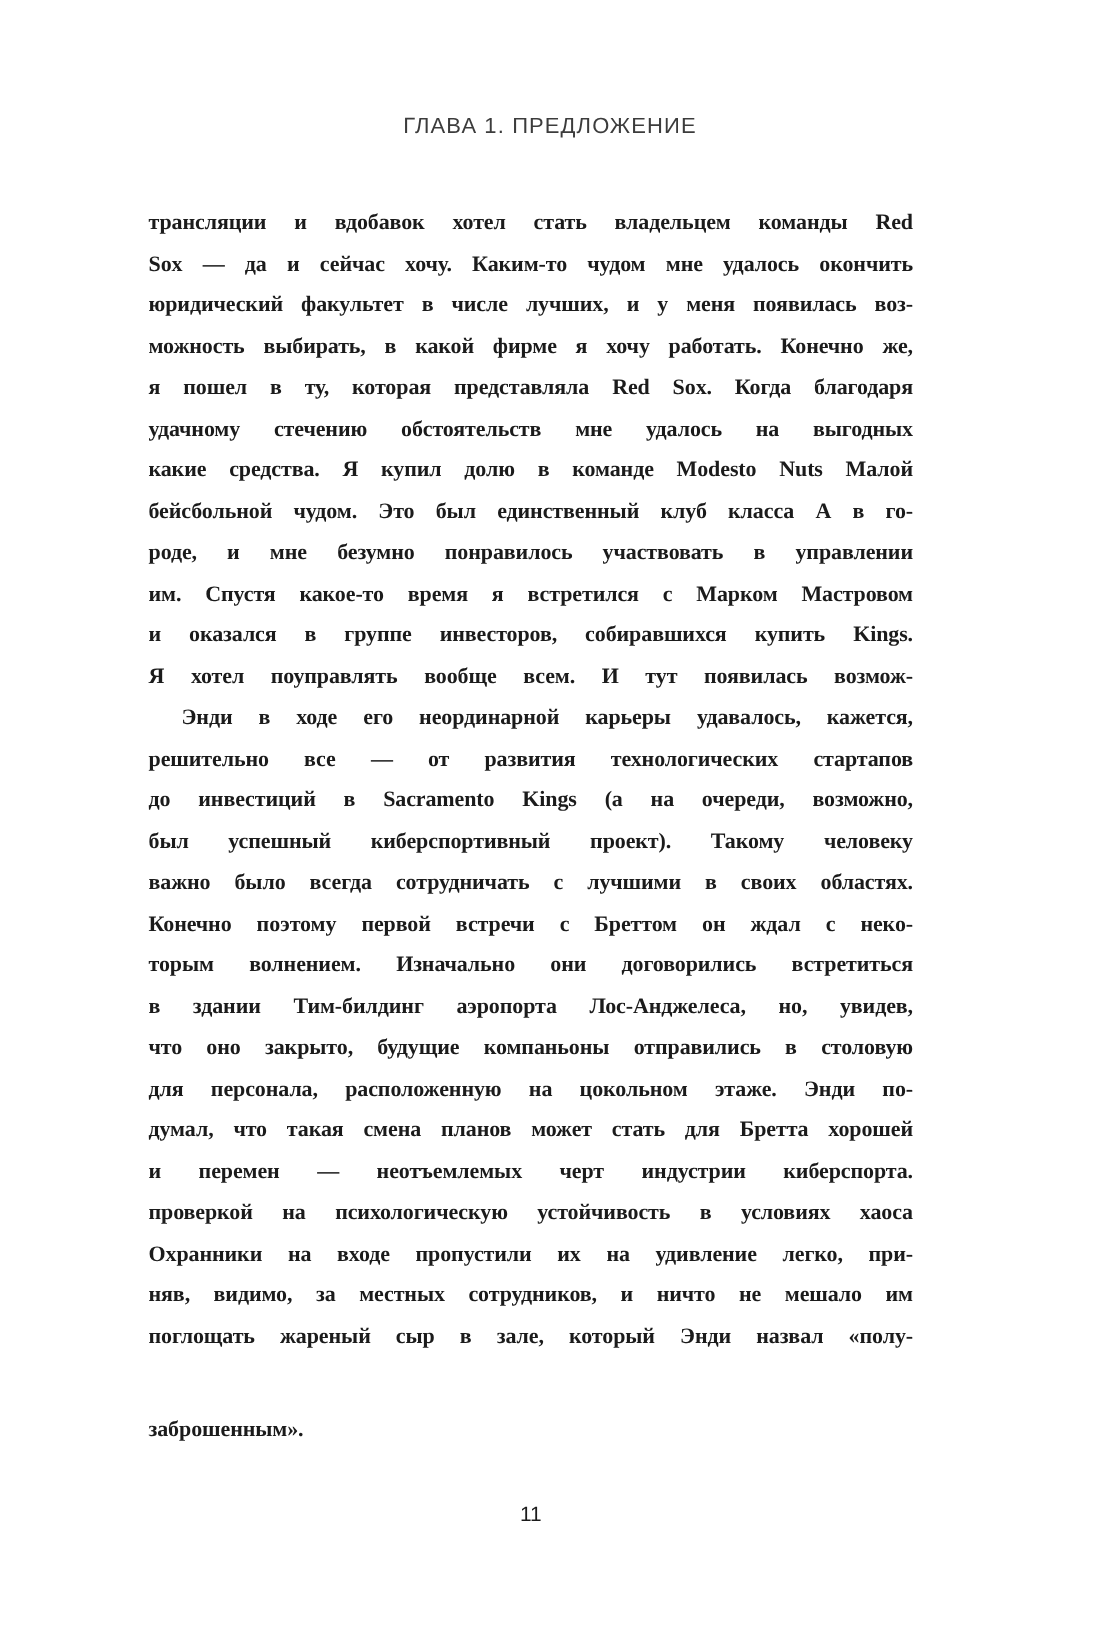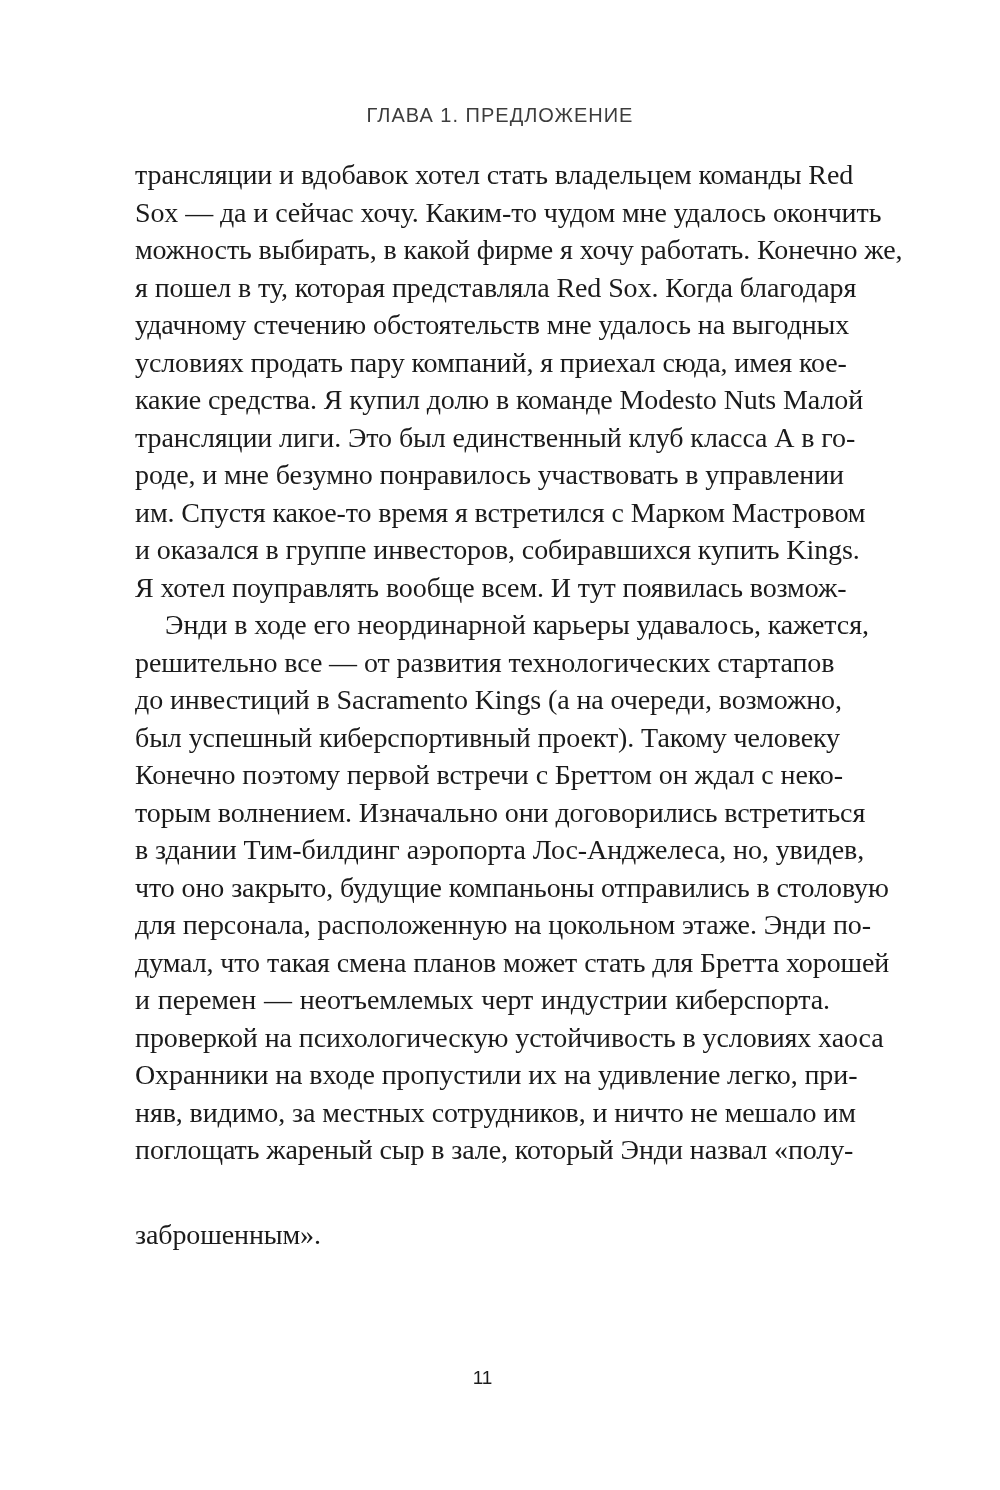--- a/index.html
+++ b/index.html
@@ -23,27 +23,28 @@
     text-align: center;
     font-family: "Liberation Sans", "DejaVu Sans", sans-serif;
     font-size: 20px;
     line-height: 22px;
     letter-spacing: 1px;
     color: #3c3c3c;
   }
   .body-text {
     position: absolute;
     left: 135px;
-    top: 156px;
+    top: 184px;
     width: 695px;
     font-family: "Liberation Serif", "DejaVu Serif", serif;
-    font-size: 28px;
+    font-size: 20px;
     line-height: 37.5px;
     color: #1b1b1b;
     letter-spacing: -0.1px;
+    font-weight: bold;
   }
   .para {
     margin: 0;
     padding: 0;
   }
   .line {
     text-align: justify;
     text-align-last: justify;
     white-space: nowrap;
     height: 37.5px;
@@ -71,36 +72,37 @@
 </head>
 <body>
 
 <div class="book-page">
   <div class="running-header">ГЛАВА 1. ПРЕДЛОЖЕНИЕ</div>
 
   <div class="body-text">
       <div class="para">
         <div class="line">трансляции и вдобавок хотел стать владельцем команды Red</div>
         <div class="line">Sox — да и сейчас хочу. Каким-то чудом мне удалось окончить</div>
+        <div class="line">юридический факультет в числе лучших, и у меня появилась воз-</div>
         <div class="line">можность выбирать, в какой фирме я хочу работать. Конечно же,</div>
         <div class="line">я пошел в ту, которая представляла Red Sox. Когда благодаря</div>
         <div class="line">удачному стечению обстоятельств мне удалось на выгодных</div>
-        <div class="line">условиях продать пару компаний, я приехал сюда, имея кое-</div>
         <div class="line">какие средства. Я купил долю в команде Modesto Nuts Малой</div>
-        <div class="line">трансляции лиги. Это был единственный клуб класса А в го-</div>
+        <div class="line">бейсбольной чудом. Это был единственный клуб класса А в го-</div>
         <div class="line">роде, и мне безумно понравилось участвовать в управлении</div>
         <div class="line">им. Спустя какое-то время я встретился с Марком Мастровом</div>
         <div class="line">и оказался в группе инвесторов, собиравшихся купить Kings.</div>
         <div class="line">Я хотел поуправлять вообще всем. И тут появилась возмож-</div>
       </div>
       <div class="para">
         <div class="line indent">Энди в ходе его неординарной карьеры удавалось, кажется,</div>
         <div class="line">решительно все — от развития технологических стартапов</div>
         <div class="line">до инвестиций в Sacramento Kings (а на очереди, возможно,</div>
         <div class="line">был успешный киберспортивный проект). Такому человеку</div>
+        <div class="line">важно было всегда сотрудничать с лучшими в своих областях.</div>
         <div class="line">Конечно поэтому первой встречи с Бреттом он ждал с неко-</div>
         <div class="line">торым волнением. Изначально они договорились встретиться</div>
         <div class="line">в здании Тим-билдинг аэропорта Лос-Анджелеса, но, увидев,</div>
         <div class="line">что оно закрыто, будущие компаньоны отправились в столовую</div>
         <div class="line">для персонала, расположенную на цокольном этаже. Энди по-</div>
         <div class="line">думал, что такая смена планов может стать для Бретта хорошей</div>
         <div class="line">и перемен — неотъемлемых черт индустрии киберспорта.</div>
         <div class="line">проверкой на психологическую устойчивость в условиях хаоса</div>
         <div class="line">Охранники на входе пропустили их на удивление легко, при-</div>
         <div class="line">няв, видимо, за местных сотрудников, и ничто не мешало им</div>

